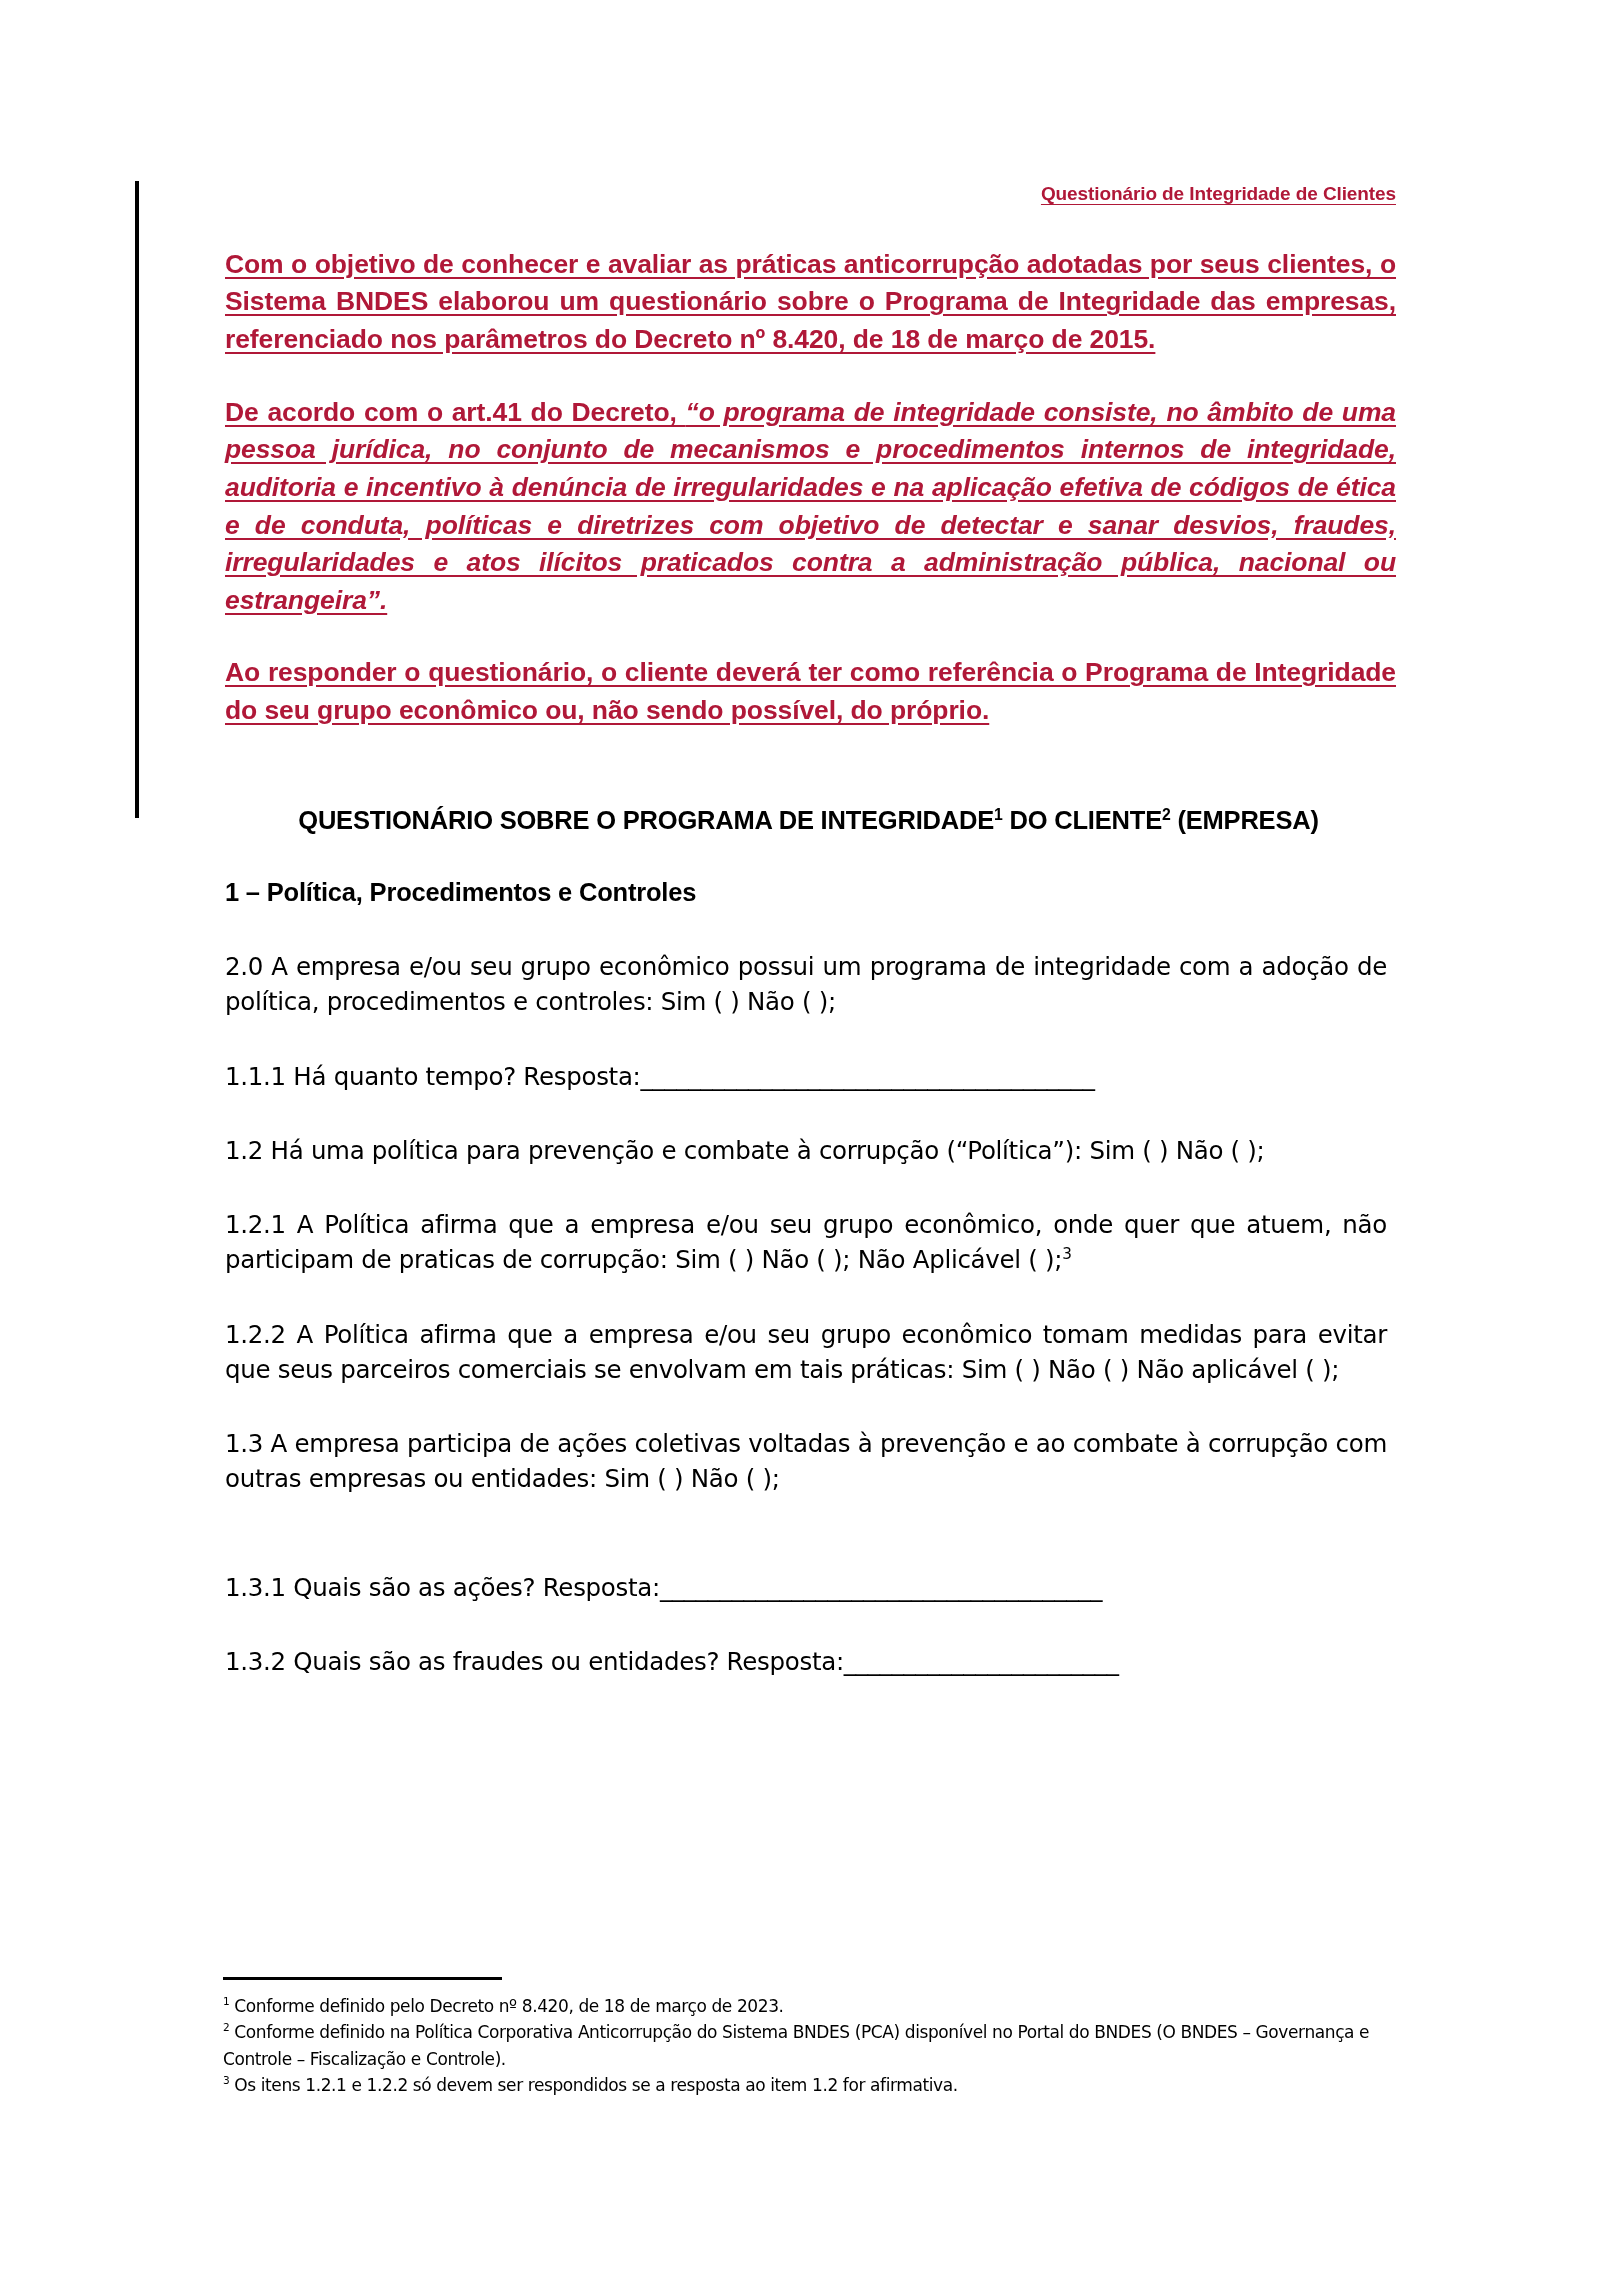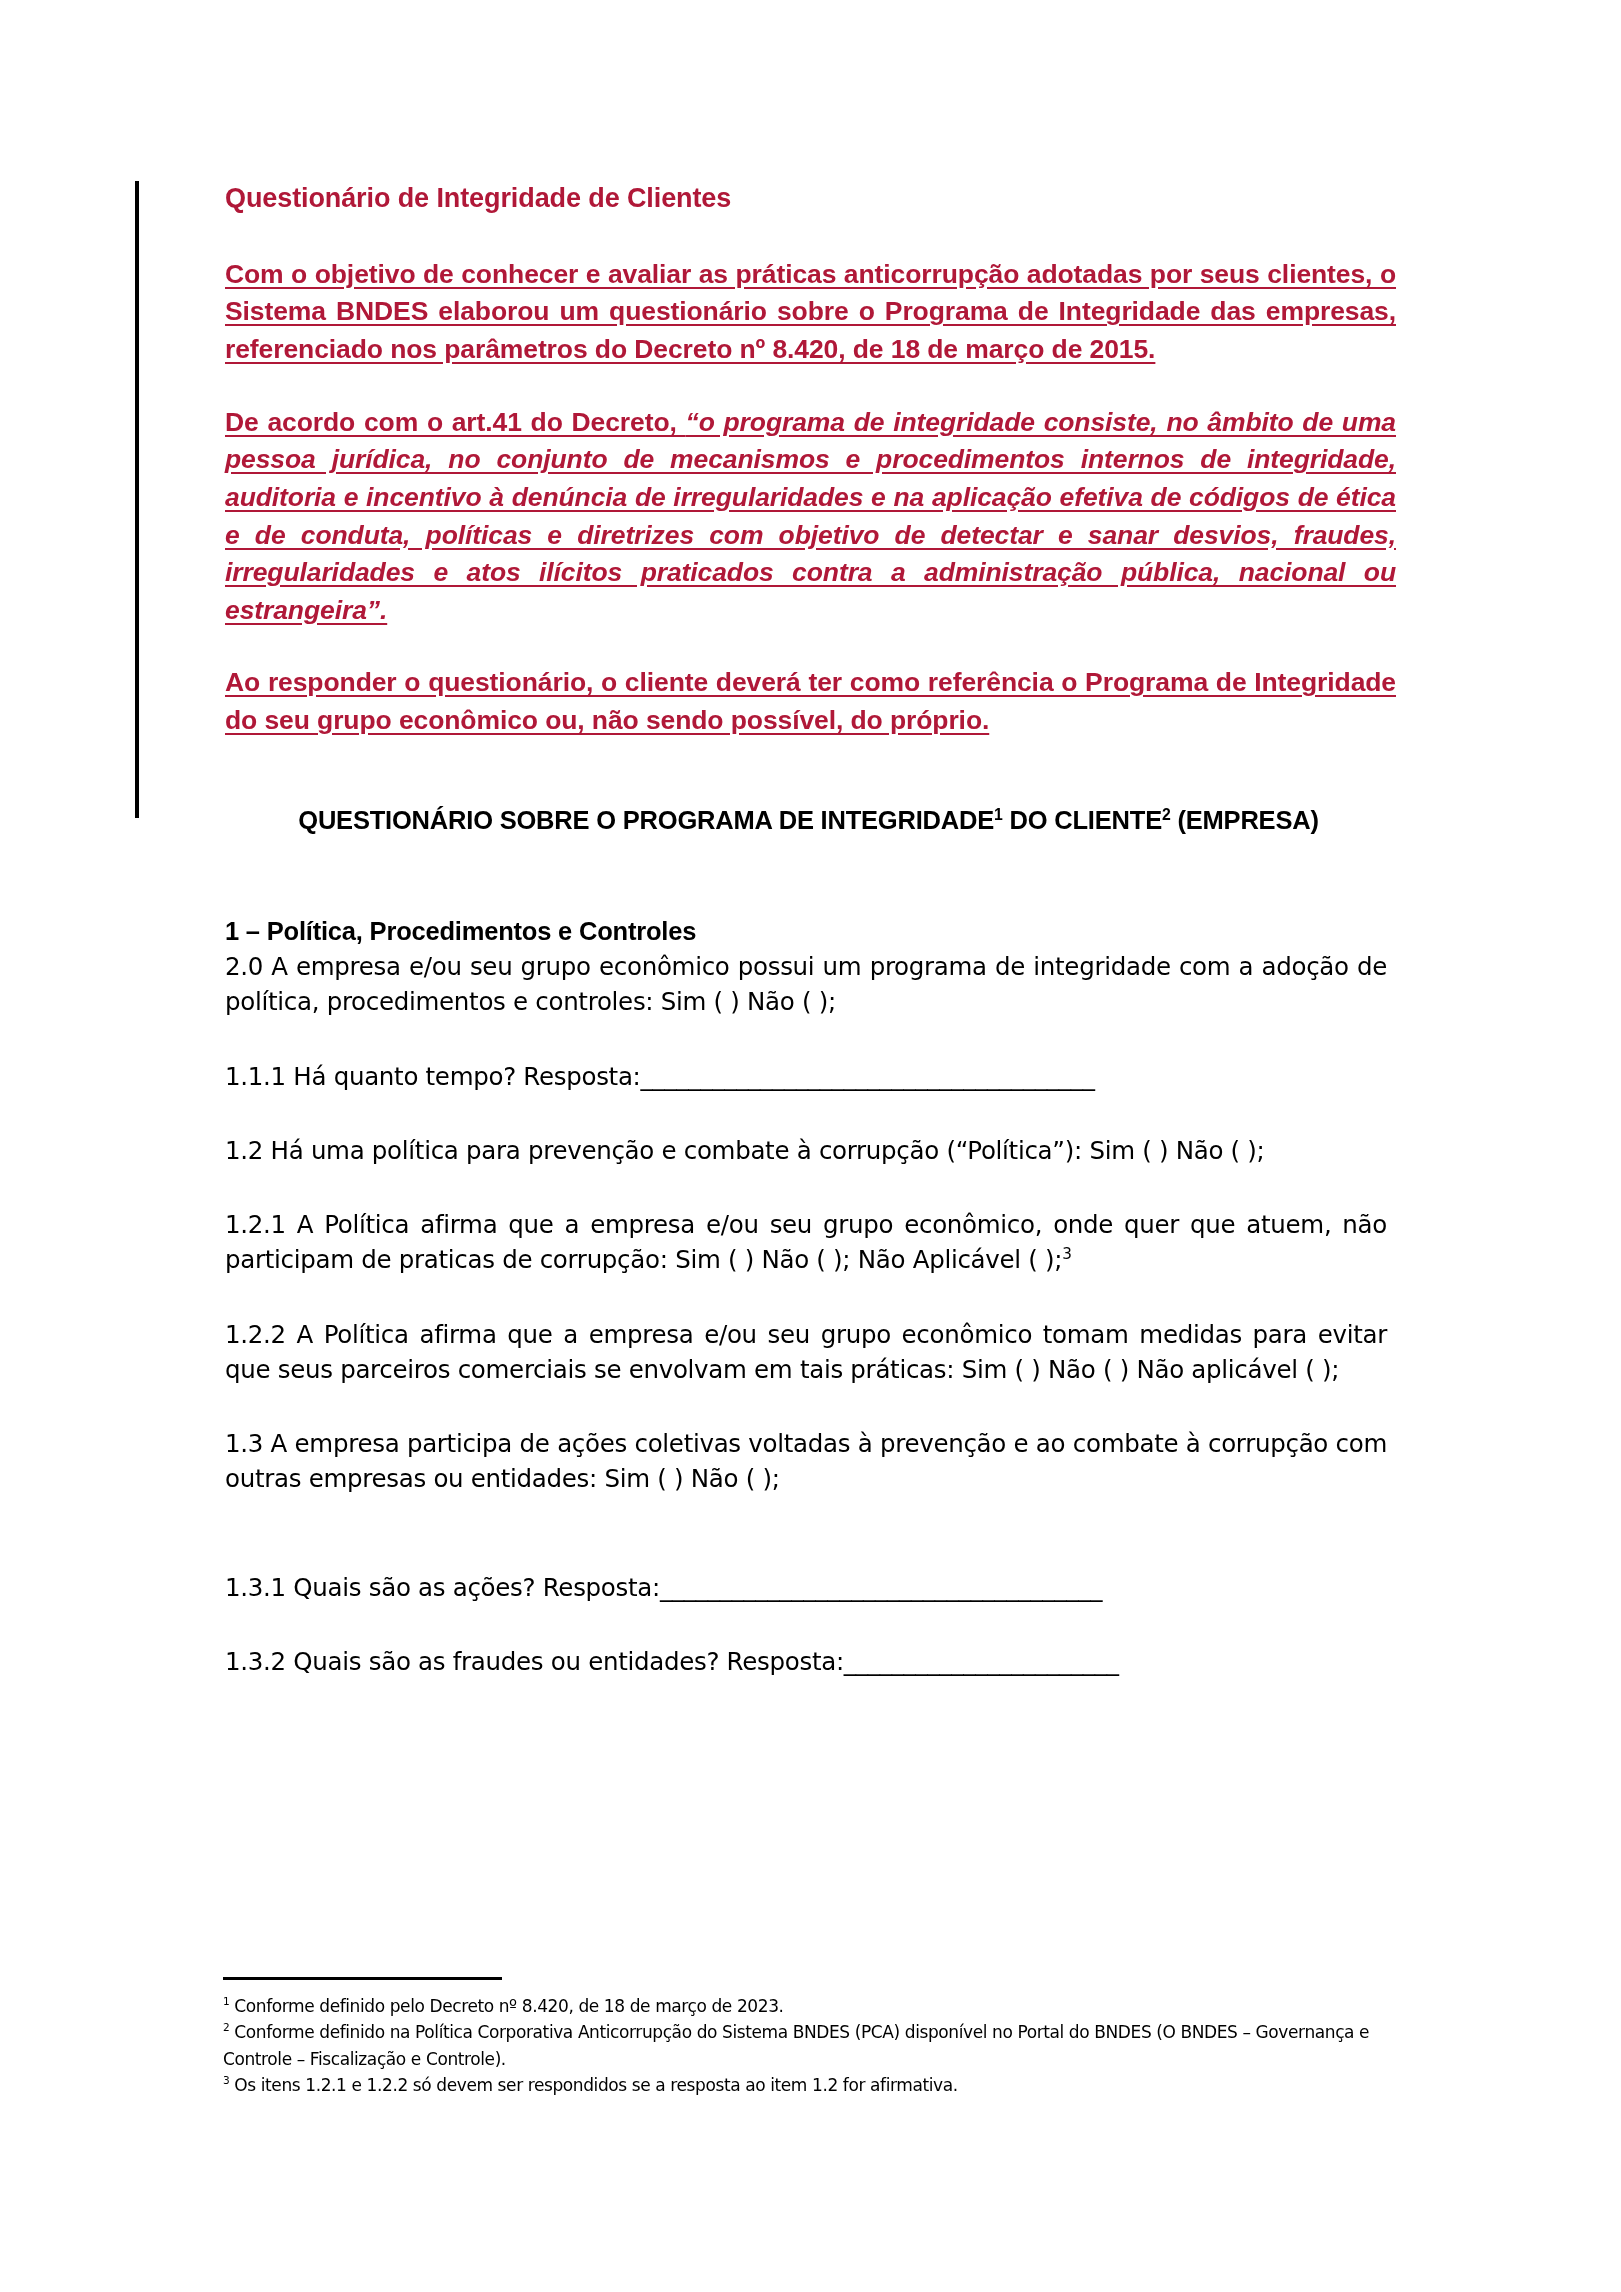--- a/index.html
+++ b/index.html
@@ -33,25 +33,27 @@
     top: 182px;
     width: 1171px;
   }
 
   
   .red-block { color: #B01838; }
 
   .red-title {
     font-family: "Liberation Sans", sans-serif;
     font-weight: bold;
-    font-size: 27px;
+    font-size: 19px;
     line-height: 1.25;
+    text-decoration: underline;
     text-underline-offset: 3.9px;
     margin: 0 0 40px 0;
     letter-spacing: -0.1px;
+    text-align: right;
   }
 
   .red-para {
     font-family: "Liberation Sans", sans-serif;
     font-weight: bold;
     font-size: 26.5px;
     line-height: 1.42;
     text-align: justify;
     text-decoration: underline;
     text-underline-offset: 3.9px;
@@ -78,21 +80,20 @@
 
   .sec-head {
     position: absolute;
     left: 225px;
     top: 878px;
     font-family: "Liberation Sans", sans-serif;
     font-weight: bold;
     font-size: 25.5px;
     color: #000000;
     letter-spacing: -0.2px;
-    margin-top: 39px;
   }
 
   .body-col {
     position: absolute;
     left: 225px;
     top: 949px;
     width: 1162px;
     color: #000000;
   }
 

